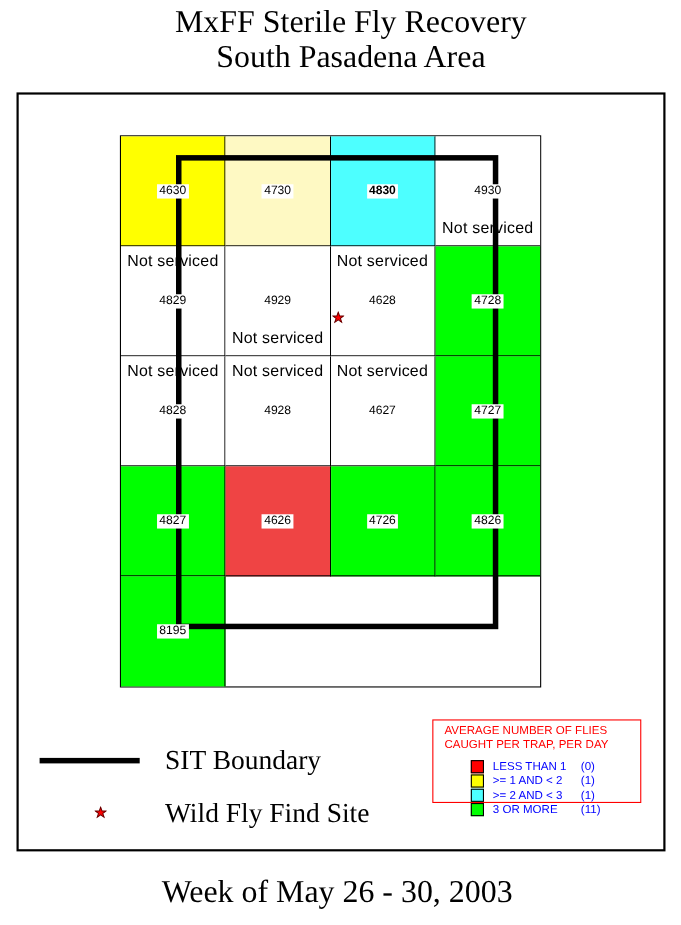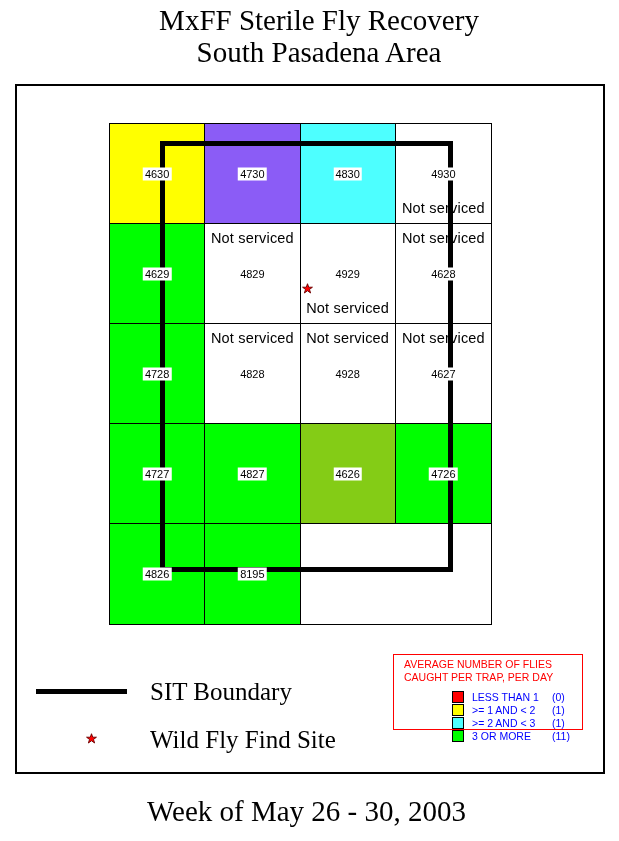--- a/index.html
+++ b/index.html
@@ -60,52 +60,49 @@
   #wild-legend-star { left:86px; top:733px; width:11px; height:11px; }
   #wild-legend-label { left:150px; top:726px; }
 
   
   #legend-box {
     left:393px; top:654px; width:190px; height:76px;
     border:1px solid #FF0000; box-sizing:border-box;
     padding:3px 0 0 10px;
   }
   .legend-title { color:#FF0000; font-size:10.5px; line-height:12.5px; white-space:nowrap; }
-  #legend-items { margin:8px 0 0 28px;padding-left:20px; }
+  #legend-items { margin:8px 0 0 4px;padding-left:20px; }
   .legend-row { display:flex; align-items:center; height:12.9px; }
   .swatch { width:10px; height:10px; border:1px solid #000; margin-right:8px; flex:none; }
   .legend-label { color:#0000FF; font-size:10.5px; width:80px; white-space:nowrap; }
   .legend-count { color:#0000FF; font-size:10.5px; white-space:nowrap; }
 </style>
 </head>
 <body>
 
 <div id="page-title" class="abs">
   <div>MxFF Sterile Fly Recovery</div>
   <div>South Pasadena Area</div>
 </div>
 
 <div id="outer-box" class="abs"></div>
 
 <div id="map-grid" class="abs">
     <div class="cell" style="background: rgb(255, 255, 0);">
       <span class="chip">4630</span>
     </div>
-    <div class="cell" style="background: #8b5cf6;">
+    <div class="cell" style="background: #fef9c3;">
       <span class="chip">4730</span>
     </div>
-    <div class="cell" style="background: rgb(77, 255, 255);">
+    <div class="cell" style="background: rgb(77, 255, 255); font-weight: bold;">
       <span class="chip">4830</span>
     </div>
     <div class="cell" style="background: rgb(255, 255, 255);">
       <div class="ns bottom">Not serviced</div>
       <span class="chip">4930</span>
-    </div>
-    <div class="cell" style="background: rgb(0, 255, 0);">
-      <span class="chip">4629</span>
     </div>
     <div class="cell" style="background: rgb(255, 255, 255);">
       <div class="ns top">Not serviced</div>
       <span class="chip">4829</span>
     </div>
     <div class="cell" style="background: rgb(255, 255, 255);">
       <div class="ns bottom">Not serviced</div>
       <span class="chip">4929</span>
     </div>
     <div class="cell" style="background: rgb(255, 255, 255);">
@@ -126,21 +123,21 @@
     <div class="cell" style="background: rgb(255, 255, 255);">
       <div class="ns top">Not serviced</div>
       <span class="chip">4627</span>
     </div>
     <div class="cell" style="background: rgb(0, 255, 0);">
       <span class="chip">4727</span>
     </div>
     <div class="cell" style="background: rgb(0, 255, 0);">
       <span class="chip">4827</span>
     </div>
-    <div class="cell" style="background: #84cc16;">
+    <div class="cell" style="background: #ef4444;">
       <span class="chip">4626</span>
     </div>
     <div class="cell" style="background: rgb(0, 255, 0);">
       <span class="chip">4726</span>
     </div>
     <div class="cell" style="background: rgb(0, 255, 0);">
       <span class="chip">4826</span>
     </div>
     <div class="cell" style="background: rgb(0, 255, 0);">
       <span class="chip">8195</span>

